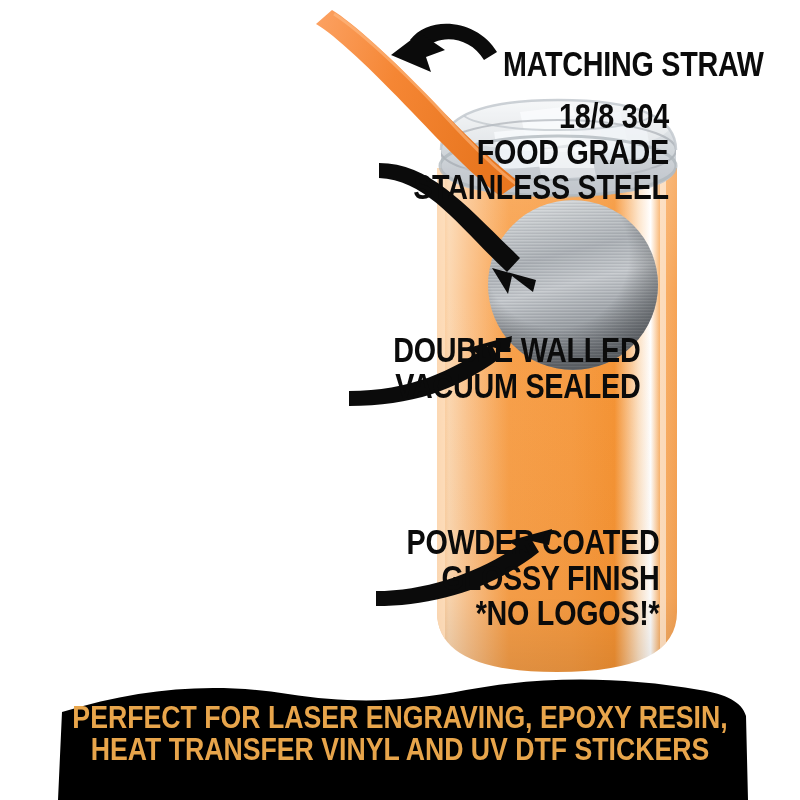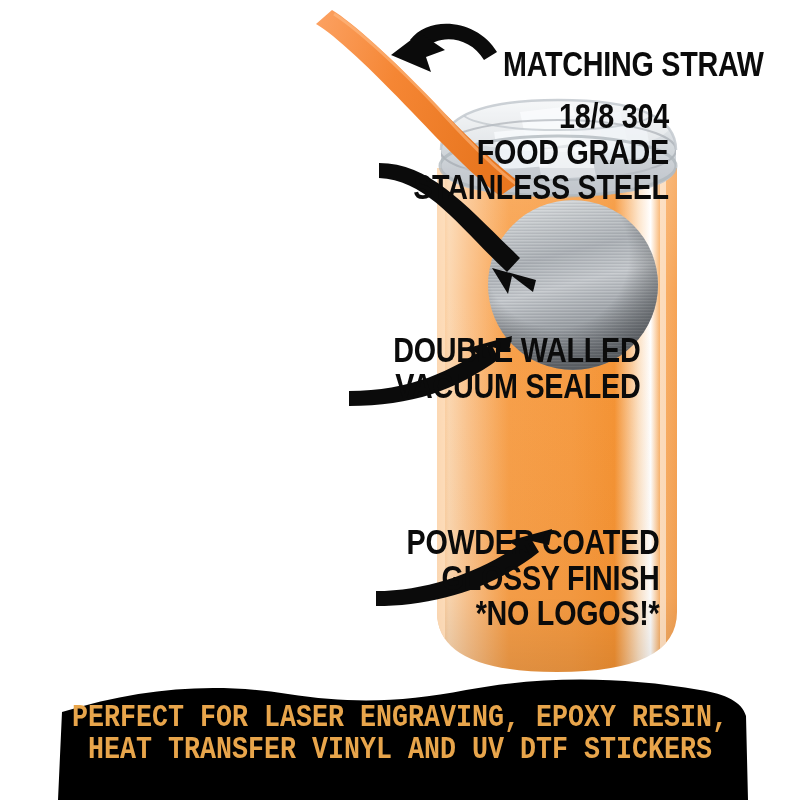--- a/index.html
+++ b/index.html
@@ -79,21 +79,21 @@
     top: 660px;
     width: 800px;
     height: 140px;
   }
   #banner-text {
     position: absolute;
     left: 0;
     top: 42px;
     width: 800px;
     text-align: center;
-    font-family: Liberation Mono, monospace;
+    font-family: Liberation Sans, sans-serif;
     font-weight: 700;
     font-stretch: condensed;
     text-transform: uppercase;
     line-height: 1.04;
     letter-spacing: 0px;
     white-space: nowrap;
     pointer-events: none;
   }
   #banner-text .ln {
     display: block;

